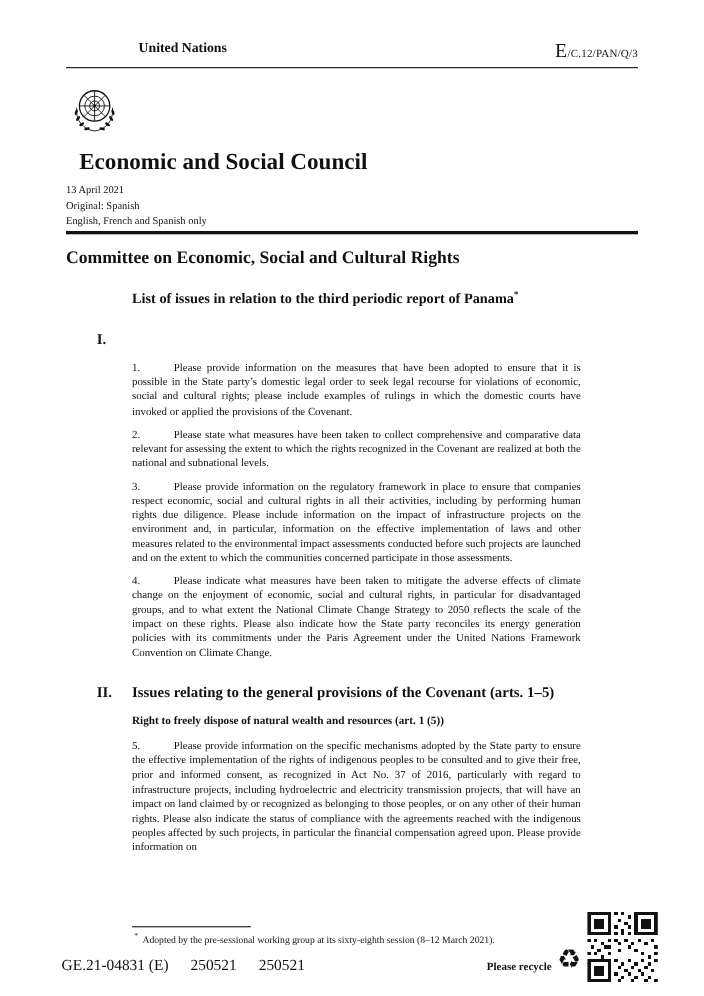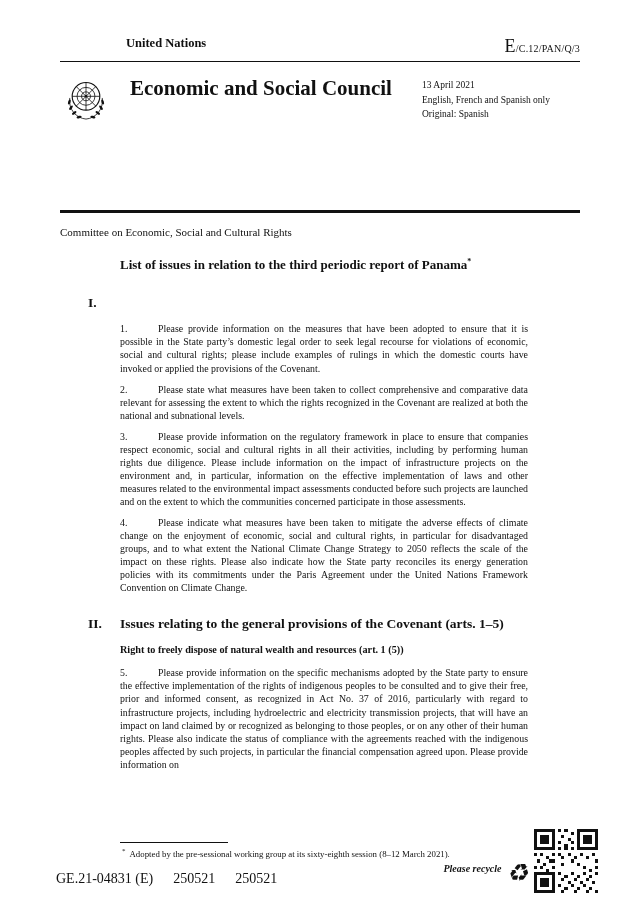--- a/index.html
+++ b/index.html
@@ -12,27 +12,27 @@
   .inner { padding:36px 60px 0 60px; }
 
   
   .masthead { display:flex; justify-content:space-between; align-items:flex-start;font-family:Liberation Serif, serif; }
   .org { font-weight:bold; font-size:12.5px; padding-left:66px; }
   .symbol { font-size:10px; letter-spacing:0.2px; }
   .symbol .sym-e { font-size:18px; font-weight:normal; }
   .rule-thin { height:1px; background:#111; margin-top:4px; }
 
   
-  .header-block { display:flex; padding-top:12px; min-height:148px; }
+  .header-block { display:flex; padding-top:12px; min-height:148px;flex-direction:column; }
   .emblem { width:58px; flex:none; padding-top:2px; }
   .council { font-size:21px; font-weight:bold; padding-left:12px; padding-top:2px; flex:1; }
   .distr { width:158px; flex:none; font-size:9.5px; line-height:1.55; padding-top:4px; }
   .rule-thick { height:3px; background:#111; }
 
-  .committee { font-weight:normal; font-size:11px; margin-top:13px; }
+  .committee { font-weight:bold; font-size:16px; margin-top:13px; }
 
   .doc-title {
     font-weight:bold; font-size:13px; line-height:1.35;
     margin:18px 0 0 60px; width:392px;
   }
   .doc-title sup { font-size:8px; }
 
   .sec-head { display:flex; margin:20px 0 0 28px; font-weight:bold; font-size:13.5px; line-height:1.32; }
   .roman { width:32px; flex:none; }
   .sec-head .txt { width:400px; }
@@ -47,21 +47,21 @@
   .subhead { font-weight:bold; font-size:10.2px; margin:12px 0 0 60px; width:408px; }
 
   
   .footnote-area { position:absolute; left:60px; bottom:46px; width:460px; }
   .fn-rule { width:108px; height:1px; background:#111; margin-left:60px; }
   .fn-text { margin-left:62px; margin-top:4px; font-size:8.8px; }
   .fn-text sup { font-size:7px; margin-right:4px; }
 
   
   .footer-left { position:absolute; left:56px; bottom:18px; font-size:14px; display:flex; gap:20px; }
-  .recycle { position:absolute; right:112px; bottom:20px; display:flex; align-items:flex-start; gap:5px;font-style:italic; }
+  .recycle { position:absolute; right:112px; bottom:20px; display:flex; align-items:flex-end; gap:5px; }
   .recycle .lbl { font-weight:bold; font-size:10px; }
   .recycle-icon { font-size:24px; line-height:0.9; }
   .qr { position:absolute; right:42px; bottom:12px; width:64px; height:64px; }
 </style>
 </head>
 <body>
 
 <div class="page">
   <div class="inner">
 
@@ -93,22 +93,22 @@
             <ellipse cx="52.5" cy="32" rx="1.5" ry="3.2" transform="rotate(-18 52.5 32)"></ellipse>
             <ellipse cx="50.5" cy="39" rx="1.5" ry="3.2" transform="rotate(-36 50.5 39)"></ellipse>
             <ellipse cx="46.5" cy="45.5" rx="1.5" ry="3.2" transform="rotate(-56 46.5 45.5)"></ellipse>
             <ellipse cx="40.5" cy="50.5" rx="1.5" ry="3.2" transform="rotate(-76 40.5 50.5)"></ellipse>
           </g>
         </svg>
       </div>
       <div class="council">Economic and Social Council</div>
       <div class="distr">
         <div>13 April 2021</div>
+        <div>Original: Spanish</div>
         <div>English, French and Spanish only</div>
-        <div>Original: Spanish</div>
       </div>
     </div>
 
     <div class="rule-thick"></div>
 
     <div class="committee">Committee on Economic, Social and Cultural Rights</div>
 
     <div class="doc-title"><span>List of issues in relation to the third periodic report of Panama</span><sup>*</sup></div>
 
     <div class="sec-head">

